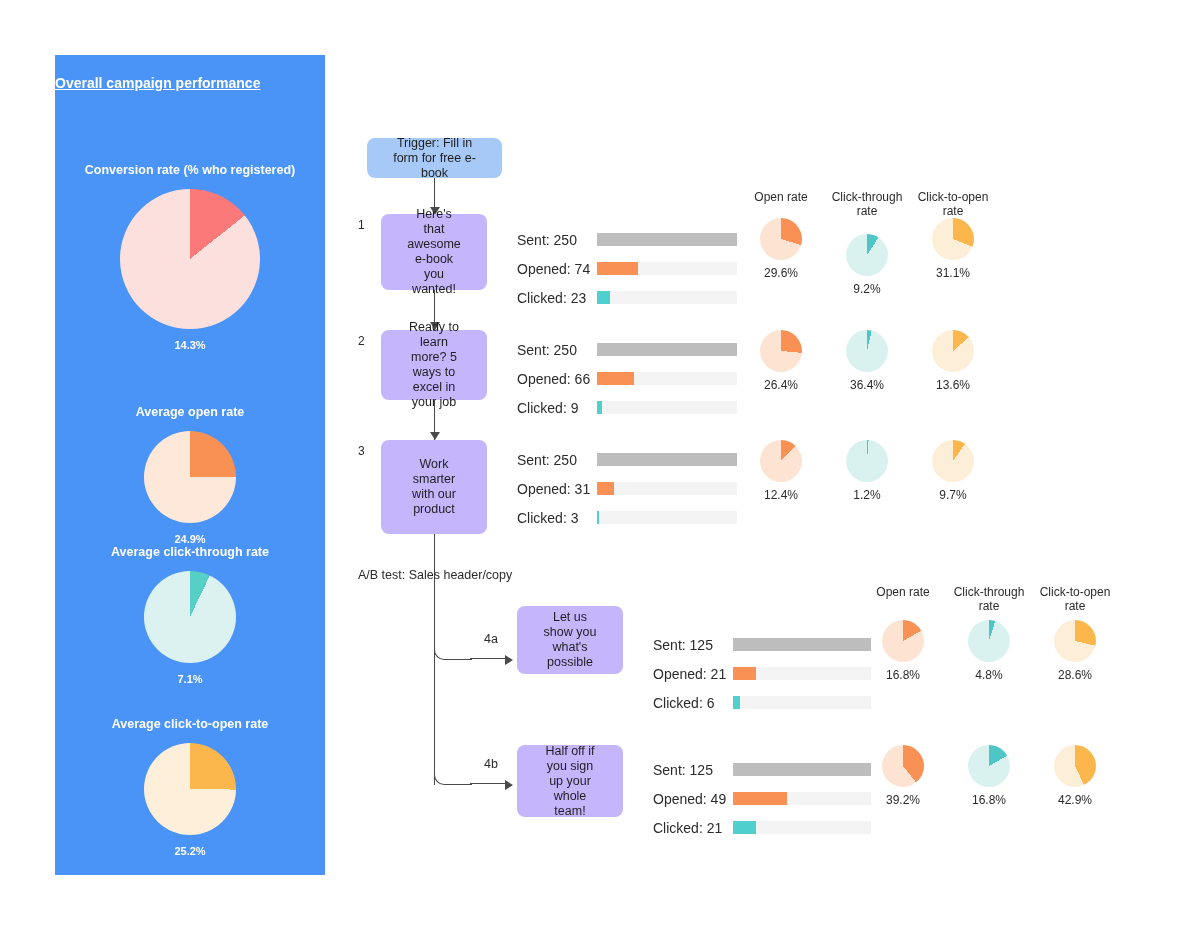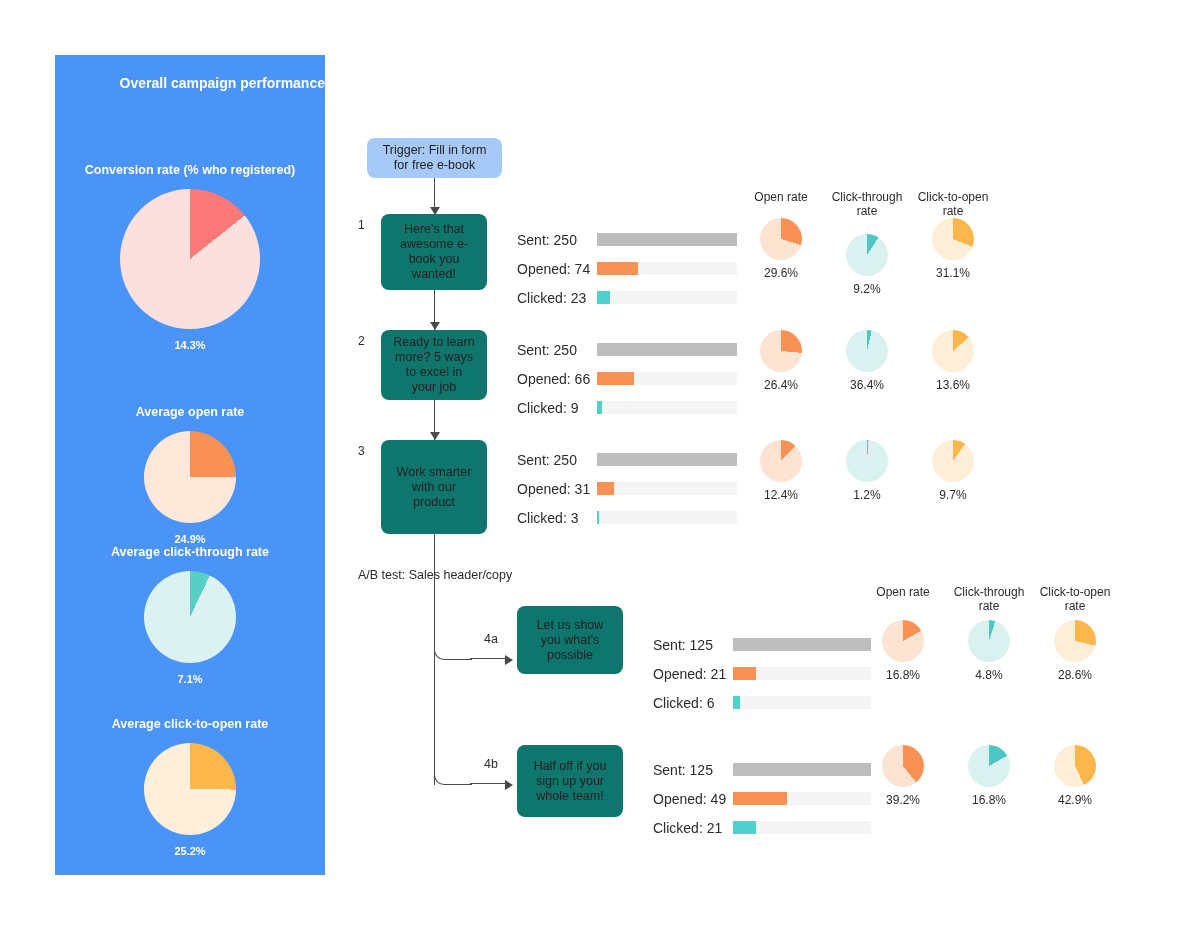--- a/index.html
+++ b/index.html
@@ -13,22 +13,22 @@
   }
 
   
   #sidebar {
     position:absolute; left:55px; top:55px;
     width:270px; height:820px;
     background:#4A93F7;
   }
   #sidebar-title {
     position:absolute; left:0; top:20px; width:100%;
-    text-align:right; color:#ffffff;
-    font-size:14px; font-weight:bold;
+    text-align:left; color:#ffffff;
+    font-size:14px; font-weight:bold;text-decoration:underline;
   }
   .side-metric { position:absolute; left:0; width:100%; text-align:center; }
   .side-metric .s-label {
     color:#ffffff; font-size:12.5px; font-weight:bold;
     display:block; margin-bottom:12px;
   }
   .side-metric .s-value {
     color:#ffffff; font-size:11px; font-weight:bold;
     display:block; margin-top:6px;
   }
@@ -37,24 +37,24 @@
   
   #flow { position:absolute; left:0; top:0; width:1200px; height:928px; }
 
   .node {
     position:absolute;
     border-radius:8px;
     display:flex; align-items:center; justify-content:center;
     text-align:center;
     font-size:12.5px; line-height:15px;
     color:#1f1f1f;
-    padding:4px 12px;
+    padding:4px 24px;
   }
   .node.trigger { background:#A7C9F7; }
-  .node.step    { background:#0f766e; }
+  .node.step    { background:#c4b5fd; }
 
   .step-num {
     position:absolute; font-size:12px; color:#2b2b2b;
   }
 
   .branch-label {
     position:absolute; font-size:12.5px; color:#2b2b2b;
   }
 
   

